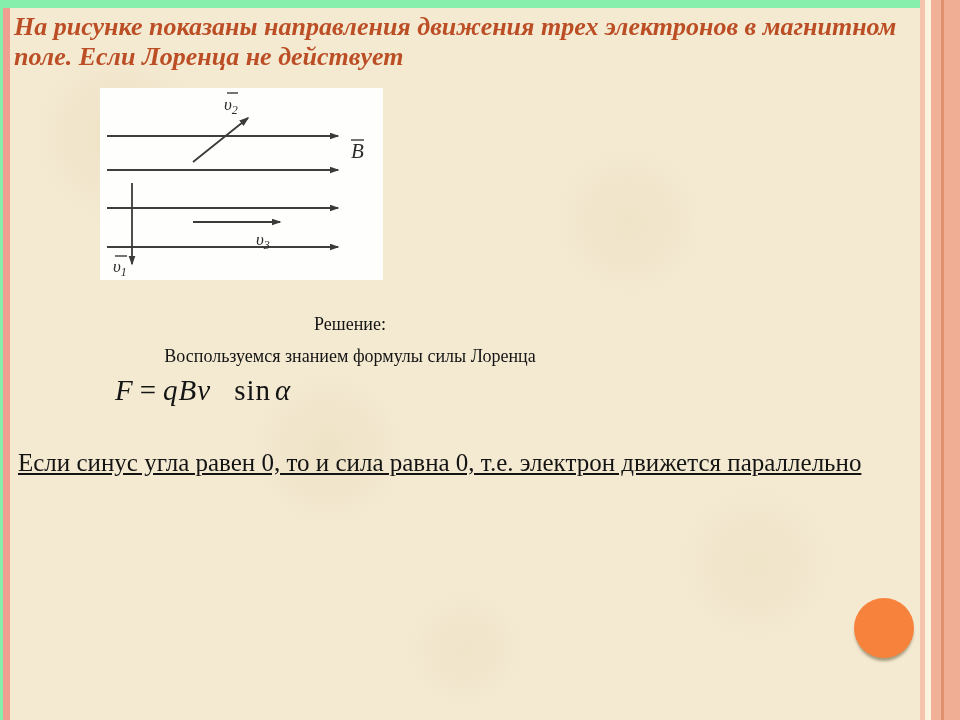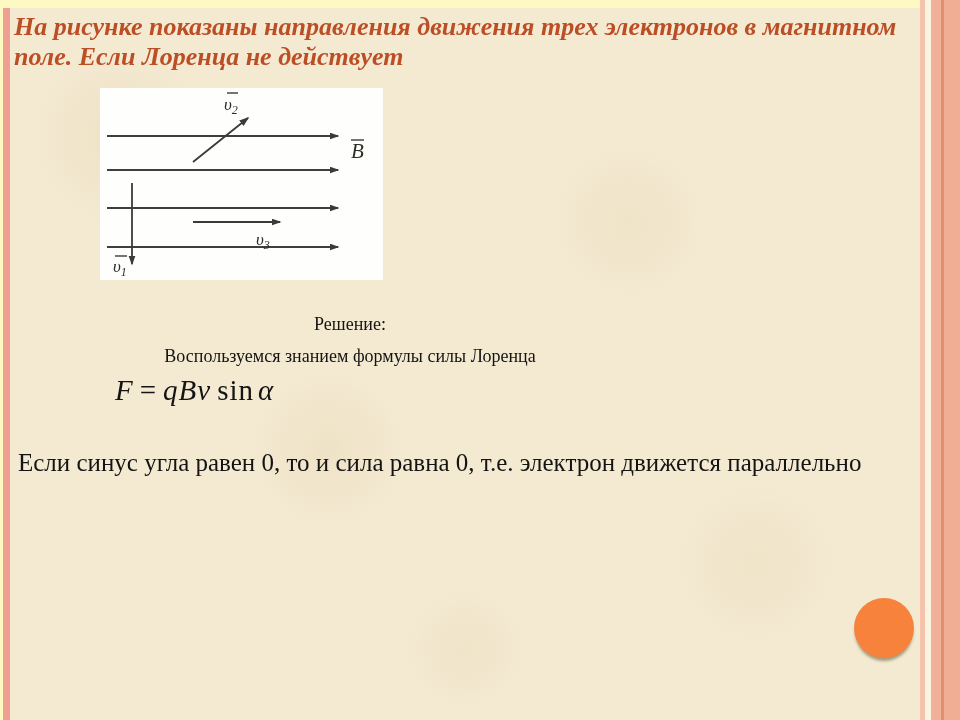--- a/index.html
+++ b/index.html
@@ -1,18 +1,18 @@
 <!DOCTYPE html>
 <html><head>
 <meta charset="utf-8">
 <style>
   html, body { margin: 0; padding: 0; background: #888; }
   .slide {
     position: relative; width: 960px; height: 720px; overflow: hidden;
-    background: #fef9c3;
+    background: #86efac;
     font-family: "Liberation Serif", serif;
   }
   
   .content-bg {
     position: absolute; left: 10px; top: 8px; width: 910px; height: 712px;
     background-color: #F4EAD2;
     background-image:
       radial-gradient(circle at 12% 18%, rgba(213,192,144,0.20) 0, rgba(213,192,144,0) 9%),
       radial-gradient(circle at 68% 30%, rgba(213,192,144,0.16) 0, rgba(213,192,144,0) 10%),
       radial-gradient(circle at 35% 62%, rgba(213,192,144,0.18) 0, rgba(213,192,144,0) 11%),
@@ -45,28 +45,28 @@
     position: absolute; left: 0; top: 308px; width: 700px;
     text-align: center; color: #141414;
     font-size: 18px; line-height: 32px;
   }
 
   .formula {
     position: absolute; left: 115px; top: 374px;
     font-size: 29px; color: #141414; letter-spacing: 1px;
   }
   .formula .it { font-style: italic; }
-  .formula .fn { font-style: normal; margin-left: 6px; margin-right: 4px; }
+  .formula .fn { font-style: normal; margin-left: 23px; margin-right: 4px; }
   .formula .eq { margin: 0 6px; }
 
   .body-text {
     position: absolute; left: 18px; top: 447px; width: 930px;
     font-size: 25px; line-height: 31.5px; color: #141414;
   }
-  .body-text .line { white-space: nowrap; }
+  .body-text .line { white-space: nowrap; text-decoration: underline; }
 
   .deco-circle {
     position: absolute; left: 854px; top: 598px; width: 60px; height: 60px;
     border-radius: 50%;
     background: #F6823B;
     box-shadow: 0 4px 3px -1px rgba(115,104,66,0.6);
   }
 </style>
 </head>
 <body>

